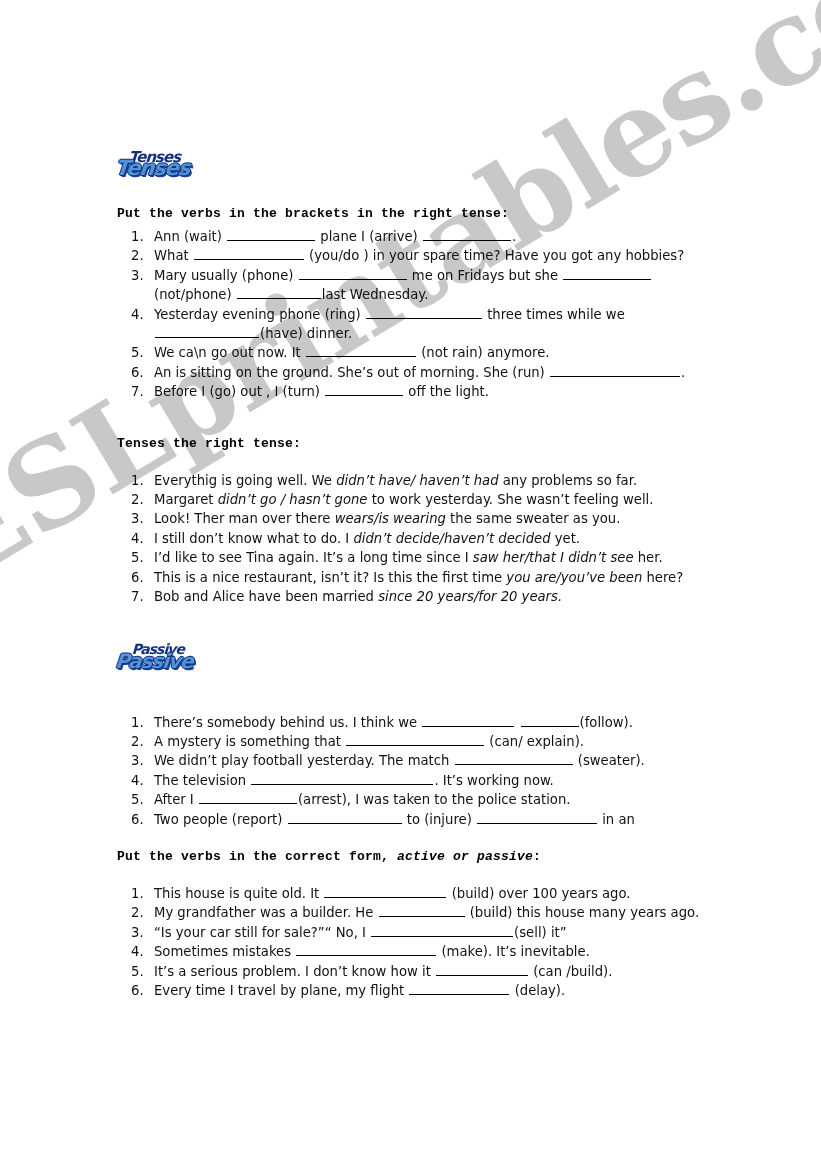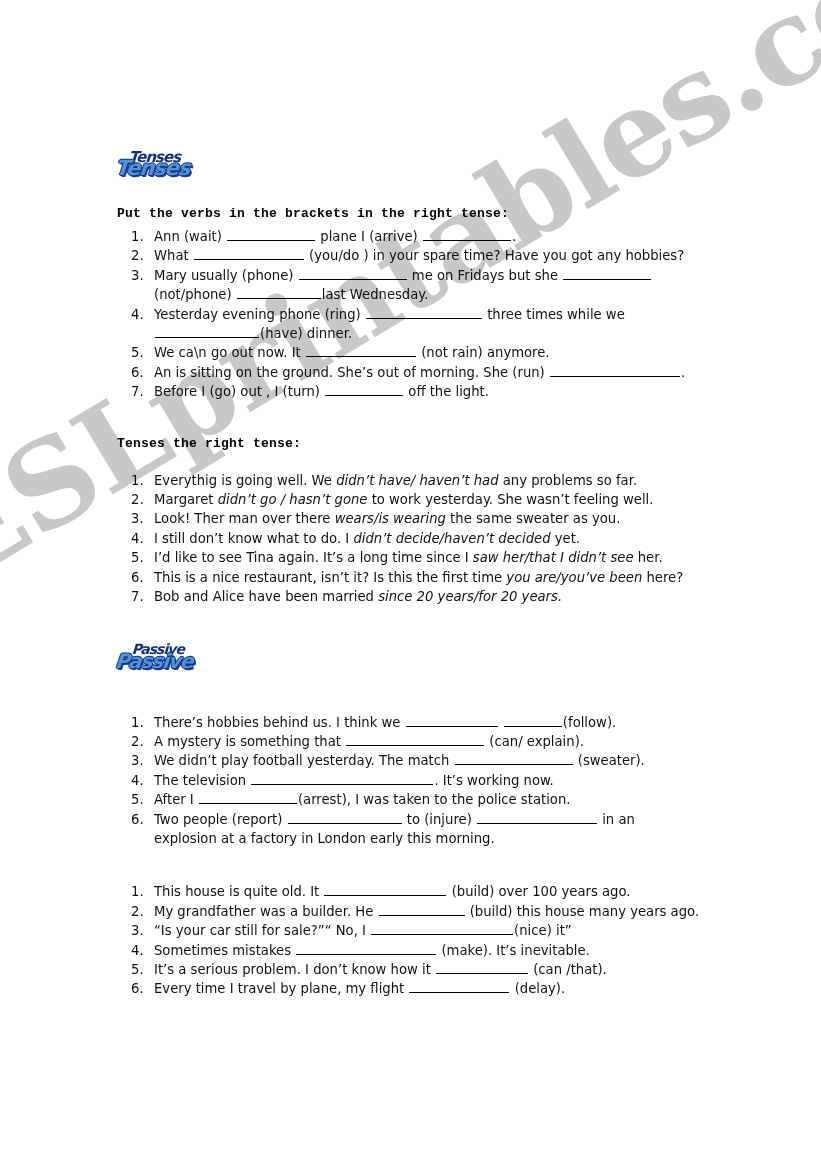--- a/index.html
+++ b/index.html
@@ -181,34 +181,37 @@
 
     <div class="gap-lg"></div>
 
     <div class="logo passive">
       <span class="logo-back">Passive</span>
       <span class="logo-front">Passive</span>
     </div>
 
     <div class="gap-sm"></div>
     <ol class="q-list">
-        <li><span class="num">1.</span><span>There’s hobbies behind us. I think we </span><span class="blank" style="width: 92px;"></span><span> </span><span class="blank" style="width: 58px;"></span><span>(follow).</span></li>
+        <li><span class="num">1.</span><span>There’s somebody behind us. I think we </span><span class="blank" style="width: 92px;"></span><span> </span><span class="blank" style="width: 58px;"></span><span>(follow).</span></li>
         <li><span class="num">2.</span><span>A mystery is something that </span><span class="blank" style="width: 138px;"></span><span> (can/ explain).</span></li>
         <li><span class="num">3.</span><span>We didn’t play football yesterday. The match </span><span class="blank" style="width: 118px;"></span><span> (sweater).</span></li>
         <li><span class="num">4.</span><span>The television </span><span class="blank" style="width: 182px;"></span><span>. It’s working now.</span></li>
         <li><span class="num">5.</span><span>After I </span><span class="blank" style="width: 98px;"></span><span>(arrest), I was taken to the police station.</span></li>
-        <li><span class="num">6.</span><span>Two people (report) </span><span class="blank" style="width: 114px;"></span><span> to (injure) </span><span class="blank" style="width: 120px;"></span><span> in an</span><br><span>explosion at a factory in London early this morning.</span></li>
+        <li><span class="num">6.</span><span>Two people (report) </span><span class="blank" style="width: 114px;"></span><span> to (injure) </span><span class="blank" style="width: 120px;"></span><span> in an</span><br></li>
       </ol>
 
     <div class="gap-md"></div>
 
+    <h2 class="section-heading">
+      <span>Put the verbs in the correct form, </span><span class="ital">active or passive</span><span>:</span>
+    </h2>
     <div class="gap-sm"></div>
     <ol class="q-list">
         <li><span class="num">1.</span><span>This house is quite old. It </span><span class="blank" style="width: 122px;"></span><span> (build) over 100 years ago.</span></li>
         <li><span class="num">2.</span><span>My grandfather was a builder. He </span><span class="blank" style="width: 86px;"></span><span> (build) this house many years ago.</span></li>
-        <li><span class="num">3.</span><span>“Is your car still for sale?”“ No, I </span><span class="blank" style="width: 142px;"></span><span>(nice) it”</span></li>
+        <li><span class="num">3.</span><span>“Is your car still for sale?”“ No, I </span><span class="blank" style="width: 142px;"></span><span>(sell) it”</span></li>
         <li><span class="num">4.</span><span>Sometimes mistakes </span><span class="blank" style="width: 140px;"></span><span> (make). It’s inevitable.</span></li>
-        <li><span class="num">5.</span><span>It’s a serious problem. I don’t know how it </span><span class="blank" style="width: 92px;"></span><span> (can /that).</span></li>
+        <li><span class="num">5.</span><span>It’s a serious problem. I don’t know how it </span><span class="blank" style="width: 92px;"></span><span> (can /build).</span></li>
         <li><span class="num">6.</span><span>Every time I travel by plane, my flight </span><span class="blank" style="width: 100px;"></span><span> (delay).</span></li>
       </ol>
 
   </div>
 </div>
 
 </body></html>

